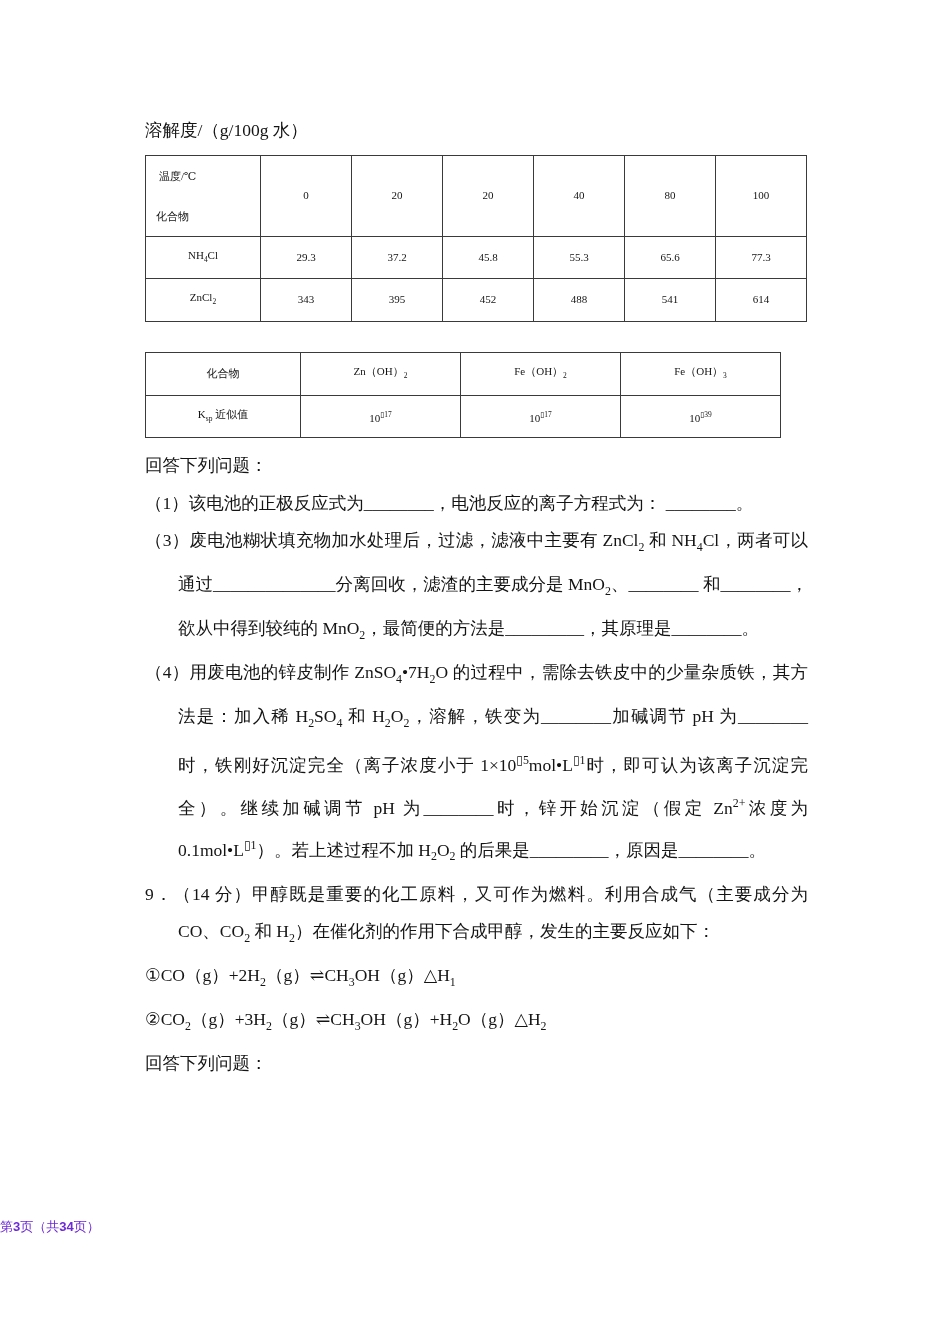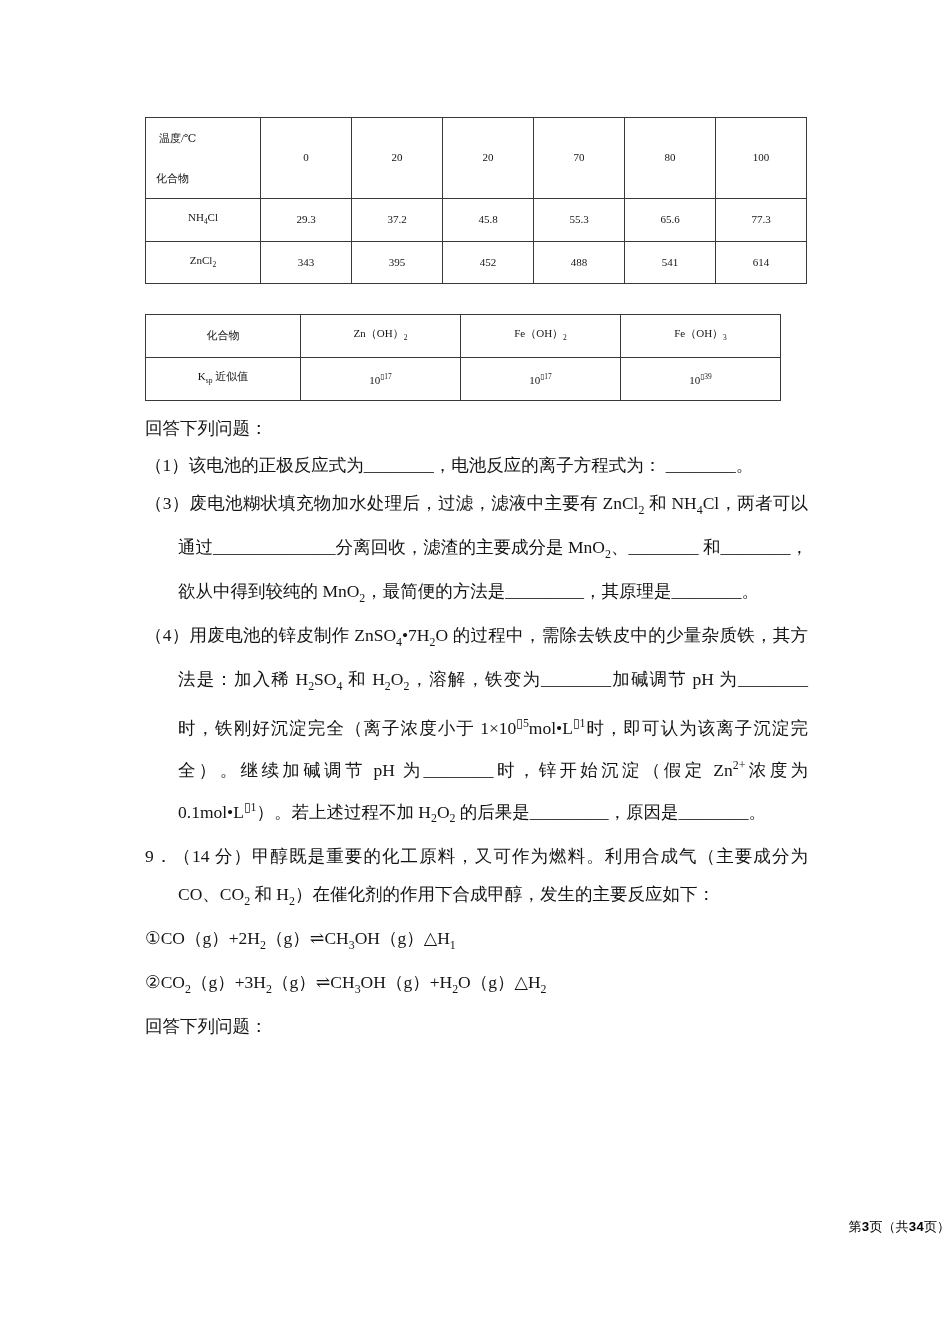--- a/index.html
+++ b/index.html
@@ -40,52 +40,53 @@
   .corner-bottom { padding: 14px 0 0 10px; line-height: 26px; }
 
   .t2 { width: 635px; margin: 30px 0 0 0; }
   .t2 td { height: 41px; }
 
   .prompt { margin-top: 9px; }
   .footer {
     position: absolute;
     left: 0; top: 1218px;
     width: 950px;
-    text-align: right;
+    text-align: left;
     font-size: 13px;
-    color: #000000;
-    font-family: Liberation Mono, monospace;
+    color: #6d28d9;
+    font-family: Liberation Sans, sans-serif;
   }
 </style>
 </head>
 <body>
 
 <div class="content">
 
+  <p class="line">溶解度/（g/100g 水）</p>
 
   <table class="t1">
     <colgroup>
       <col style="width:115px">
         <col style="width:91px">
         <col style="width:91px">
         <col style="width:91px">
         <col style="width:91px">
         <col style="width:91px">
         <col style="width:91px">
     </colgroup>
     <tbody>
       <tr class="hdr-row">
         <td class="corner">
           <div class="corner-top">温度/℃</div>
           <div class="corner-bottom">化合物</div>
         </td>
         <td>0</td>
         <td>20</td>
         <td>20</td>
-        <td>70</td>
+        <td>40</td>
         <td>80</td>
         <td>100</td>
       </tr>
       <tr class="data-row">
         <td>NH<sub>4</sub>Cl</td>
         <td>29.3</td>
         <td>37.2</td>
         <td>45.8</td>
         <td>55.3</td>
         <td>65.6</td>

